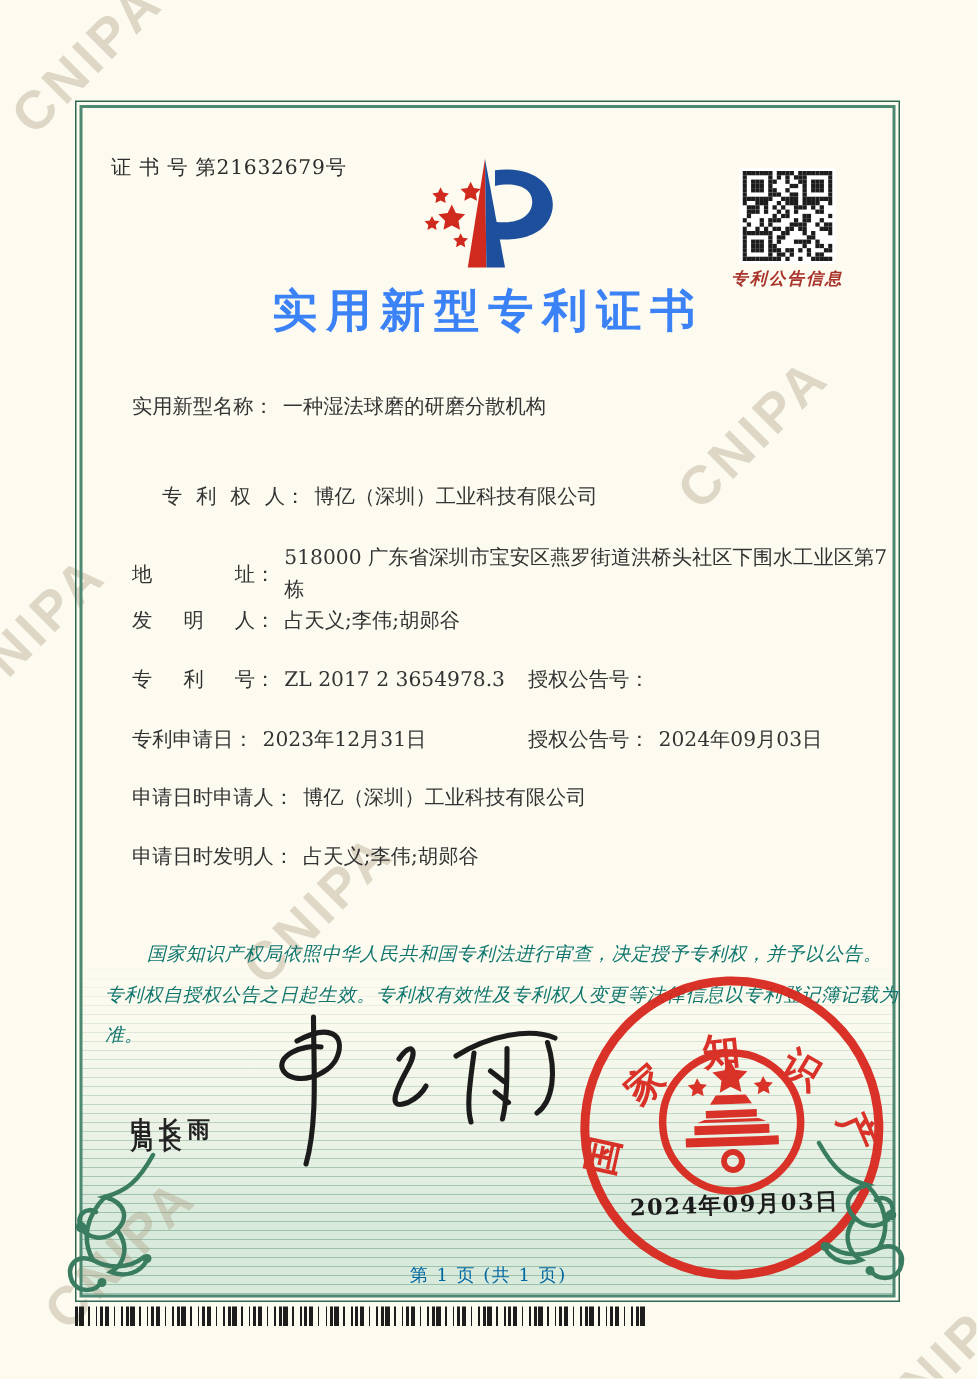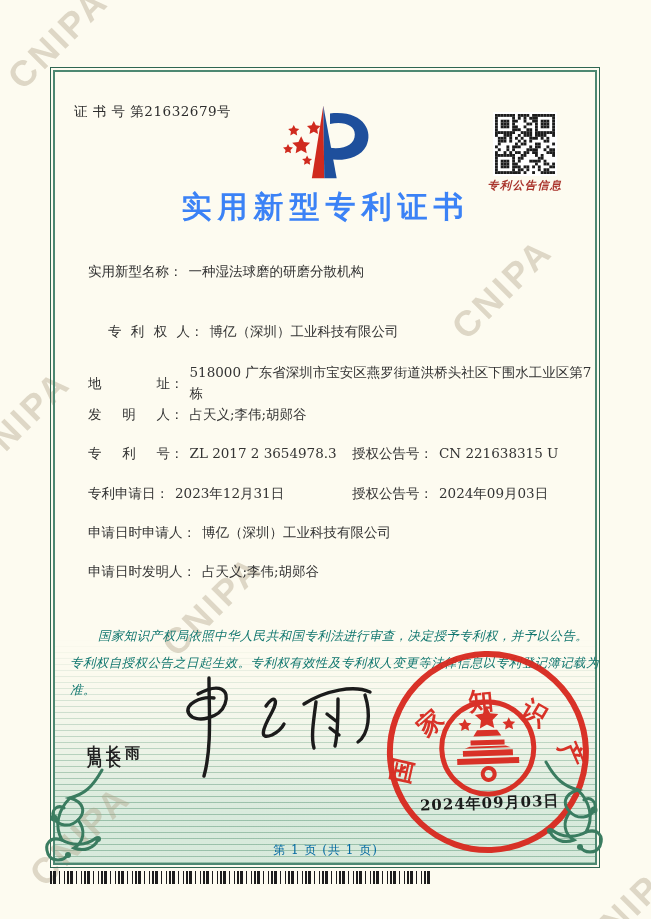--- a/index.html
+++ b/index.html
@@ -388,21 +388,20 @@
     </div>
 
     <div class="row" style="top:443px;">
       <span class="lbl">专利号</span>
         <span class="colon">：</span>
       <span class="val">ZL 2017 2 3654978.3</span>
     </div>
     <div class="row" style="top:443px;left:352px;">
       <span class="lbl natural">授权公告号</span>
         <span class="colon">：</span>
-      <span class="val">CN 221638315 U</span>
     </div>
 
     <div class="row" style="top:483px;">
       <span class="lbl natural">专利申请日</span>
         <span class="colon">：</span>
       <span class="val">2023年12月31日</span>
     </div>
     <div class="row" style="top:483px;left:352px;">
       <span class="lbl natural">授权公告号</span>
         <span class="colon">：</span>

